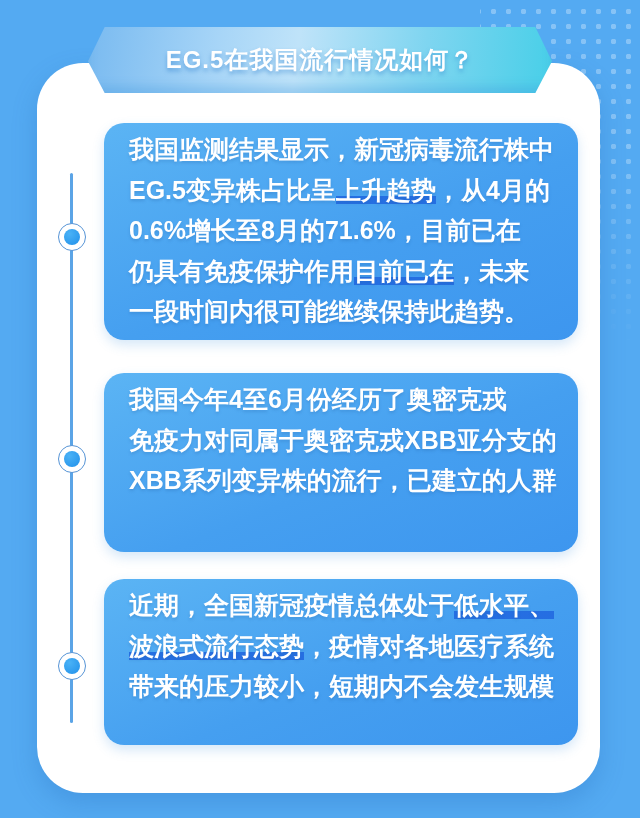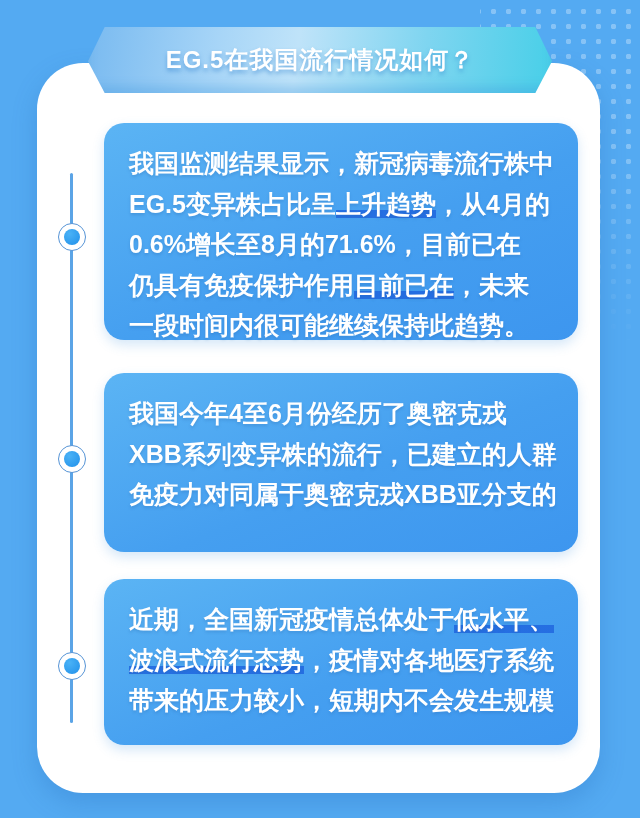--- a/index.html
+++ b/index.html
@@ -45,21 +45,21 @@
     display:flex;align-items:center;justify-content:center;
   }
   .tl-dot .inner{
     width:16px;height:16px;border-radius:50%;
     background:radial-gradient(circle at 35% 30%,#4ab2f6,#2090ea);
   }
   .dot1{top:223px;} .dot2{top:445px;} .dot3{top:652px;}
   
   .card{
     position:absolute;left:104px;width:474px;box-sizing:border-box;
-    padding:20px 25px;border-radius:20px;
+    padding:6px 25px;border-radius:20px;
     background:linear-gradient(158deg,#5bb4f4 0%,#459ff0 55%,#3d96ef 100%);
     box-shadow:0 5px 12px rgba(66,145,225,0.22);
     color:#ffffff;font-size:25px;font-weight:600;line-height:40.6px;
     text-shadow:0 2px 3px rgba(40,100,170,0.28);
   }
   .card1{top:123px;height:217px;}
   .card2{top:373px;height:179px;}
   .card3{top:579px;height:166px;}
   .line{white-space:nowrap;}
   .hl{
@@ -90,20 +90,20 @@
 
 <div class="card card1">
     <div class="line"><span>我国监测结果显示，新冠病毒流行株中</span></div>
     <div class="line"><span>EG.5变异株占比呈</span><span class="hl">上升趋势</span><span>，从4月的</span></div>
     <div class="line"><span>0.6%增长至8月的71.6%，目前已在</span></div>
     <div class="line"><span>仍具有免疫保护作用</span><span class="hl">目前已在</span><span>，未来</span></div>
     <div class="line"><span>一段时间内很可能继续保持此趋势。</span></div>
   </div>
 <div class="card card2">
     <div class="line"><span>我国今年4至6月份经历了奥密克戎</span></div>
+    <div class="line"><span>免疫力对同属于奥密克戎XBB亚分支的</span></div>
     <div class="line"><span>XBB系列变异株的流行，已建立的人群</span></div>
-    <div class="line"><span>免疫力对同属于奥密克戎XBB亚分支的</span></div>
   </div>
 <div class="card card3">
     <div class="line"><span>近期，全国新冠疫情总体处于</span><span class="hl">低水平、</span></div>
     <div class="line"><span class="hl">波浪式流行态势</span><span>，疫情对各地医疗系统</span></div>
     <div class="line"><span>带来的压力较小，短期内不会发生规模</span></div>
   </div>
 
 </body></html>

